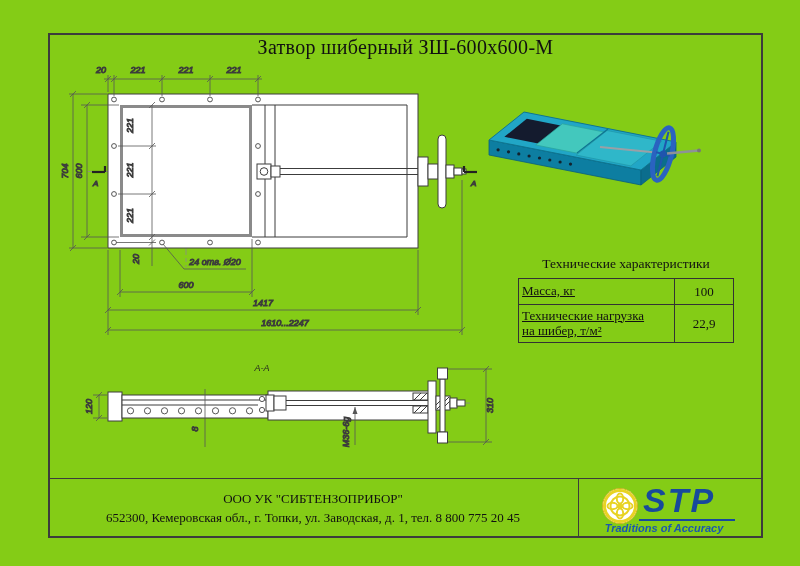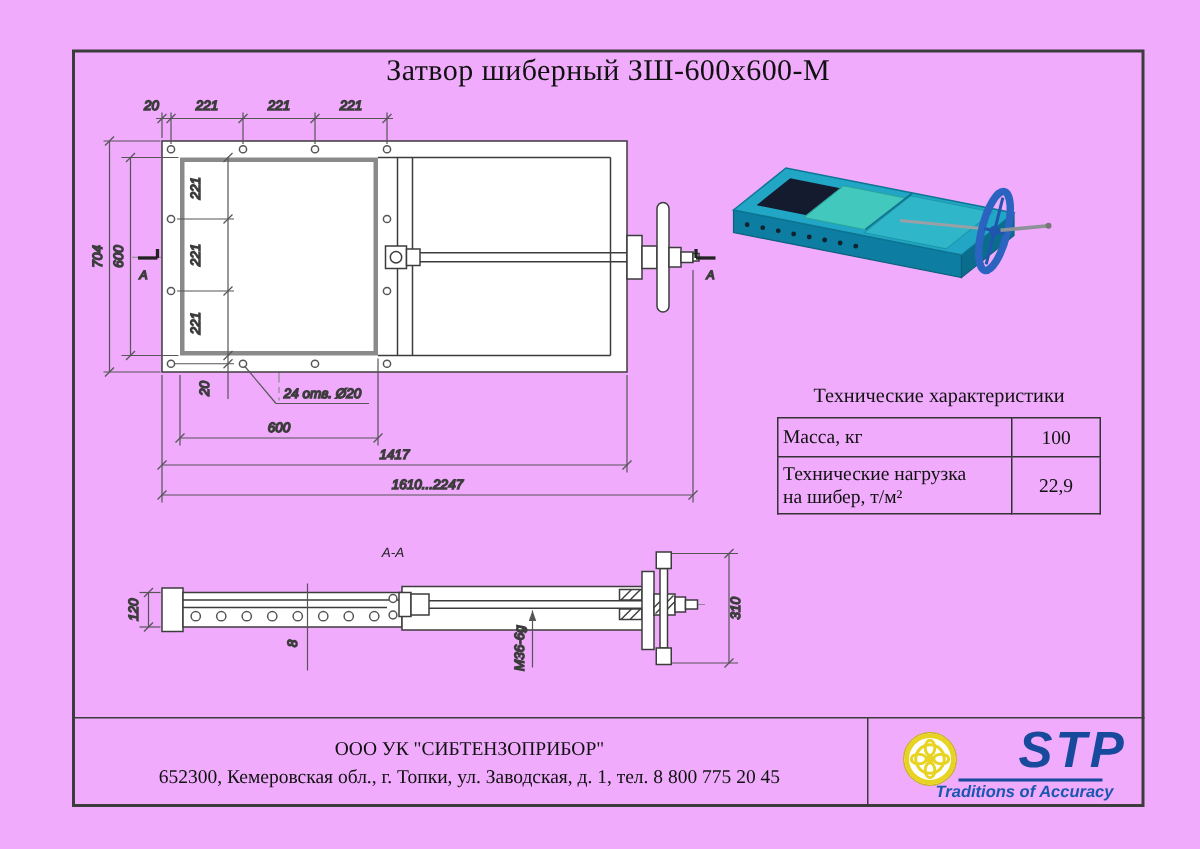--- a/index.html
+++ b/index.html
@@ -1,47 +1,47 @@
 <!DOCTYPE html>
 <html><head>
 <meta charset="utf-8">
 <style>
   html,body{margin:0;padding:0;background:#fff;}
-  .sheet{position:relative;width:800px;height:566px;background:#f0abfc;overflow:hidden;
+  .sheet{position:relative;width:800px;height:566px;background:#84cc16;overflow:hidden;
          font-family:"Liberation Serif",serif;color:#111;}
   .outer-border{position:absolute;left:28px;top:23px;width:742px;height:522px;
 média       border:1px solid #b0b0b0;box-sizing:border-box;}
   .frame{position:absolute;left:48px;top:33px;width:715px;height:505px;
          border:2px solid #3c3c3c;box-sizing:border-box;}
   .title{position:absolute;left:48px;top:36px;width:715px;text-align:center;
          font-size:20px;letter-spacing:.3px;}
   svg{position:absolute;left:0;top:0;}
   .dim{font-family:"Liberation Sans",sans-serif;font-style:italic;font-size:9px;fill:#222;}
   .dim-sm{font-family:"Liberation Sans",sans-serif;font-style:italic;font-size:8px;fill:#222;}
   .specs{position:absolute;left:518px;top:256px;width:216px;}
   .specs-title{text-align:center;font-size:13.5px;margin:0 0 6px 0;}
   .specs table{border-collapse:collapse;width:216px;font-size:13px;}
   .specs td{border:1px solid #333;padding:2px 3px;vertical-align:middle;}
-  .specs td.lbl{white-space:pre-line;line-height:1.15;}
+  .specs td.lbl{white-space:pre-line;line-height:1.15;text-decoration:underline;}
   .specs td.val{width:52px;text-align:center;}
   .specs tr.r1 td{height:21px;}
   .specs tr.r2 td{height:33px;}
   .footer-line-h{position:absolute;left:48px;top:478px;width:715px;height:0;
                  border-top:1.5px solid #3c3c3c;}
   .footer-line-v{position:absolute;left:578px;top:478px;width:0;height:60px;
                  border-left:1.5px solid #3c3c3c;}
   .footer-text{position:absolute;left:48px;top:479px;width:530px;height:59px;
                display:flex;flex-direction:column;justify-content:center;align-items:center;
                font-size:13px;line-height:1.4;text-align:center;}
   .logo{position:absolute;left:579px;top:479px;width:184px;height:59px;}
   .logo-emblem{position:absolute;left:22px;top:8px;}
   .logo-stp{position:absolute;left:64px;top:2px;font-family:"Liberation Sans",sans-serif;
-            font-weight:bold;font-style:italic;font-size:34px;color:#17499c;letter-spacing:2px;margin-left:36px;}
+            font-weight:bold;font-style:italic;font-size:34px;color:#17499c;letter-spacing:2px;}
   .logo-rule{position:absolute;left:60px;top:40px;width:96px;height:2px;background:#17499c;}
-  .logo-tagline{position:absolute;left:19px;top:43px;width:170px;text-align:center;
+  .logo-tagline{position:absolute;left:0;top:43px;width:170px;text-align:center;
             font-family:"Liberation Sans",sans-serif;font-weight:bold;font-style:italic;
             font-size:11px;color:#1a57b0;}
 </style>
 </head>
 <body>
 
 <div class="sheet">
 
   <div class="outer-border"></div>
   <div class="frame"></div>

